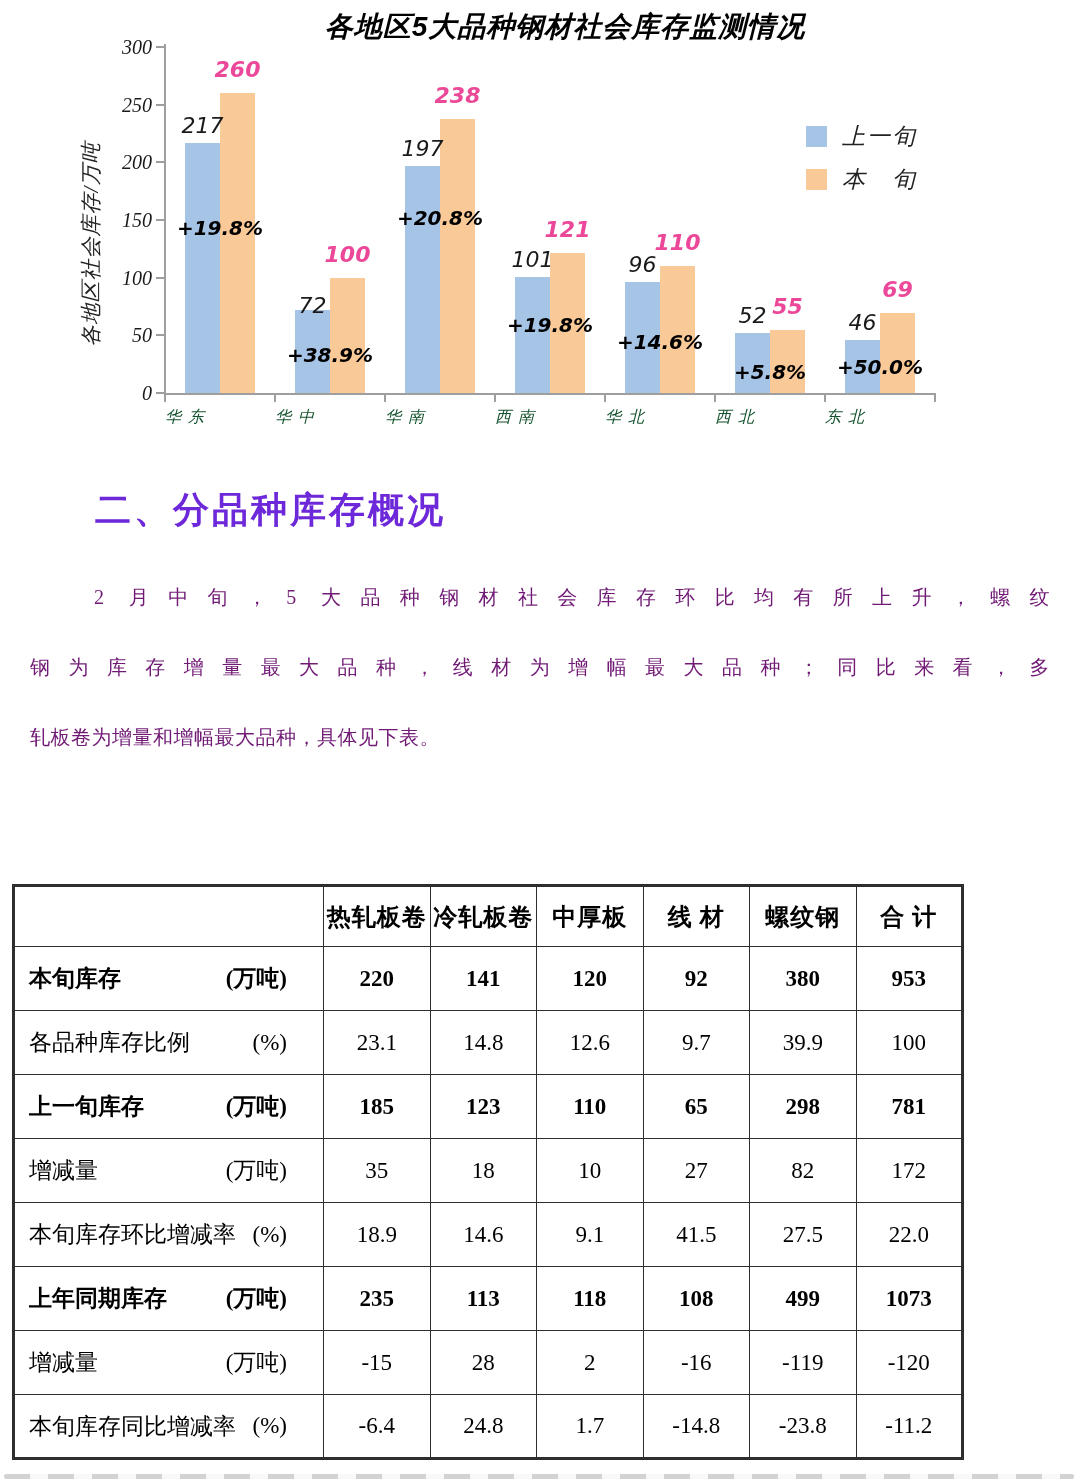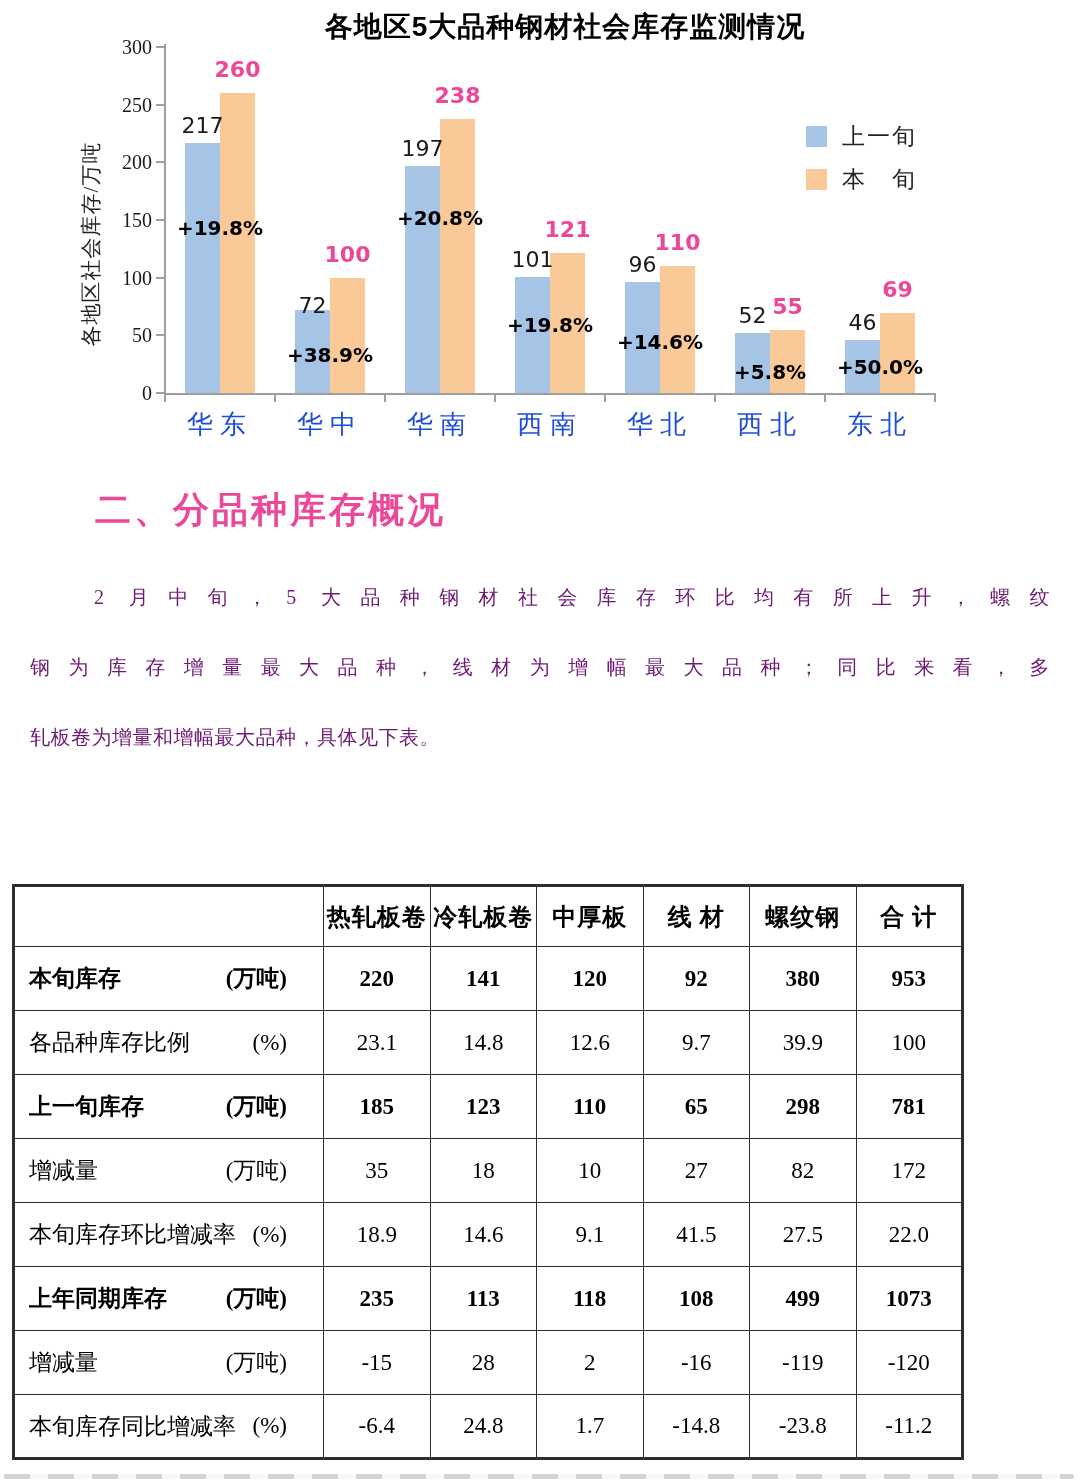--- a/index.html
+++ b/index.html
@@ -3,21 +3,21 @@
 <meta charset="utf-8">
 <style>
   * { margin:0; padding:0; box-sizing:border-box; }
   html,body { background:#ffffff; }
   body {
     width:1080px; height:1483px; position:relative; overflow:hidden;
     font-family:"Liberation Serif", serif; color:#111;
   }
 
   
-  #chart { position:absolute; left:0; top:0; width:956px; height:470px; }
+  #chart { position:absolute; left:0; top:0; width:956px; height:470px;font-style:italic; }
   #chart-title {
     position:absolute; left:180px; top:8px; width:770px; text-align:center;
     font-family:"Liberation Sans", sans-serif; font-weight:bold; font-size:28px; color:#000;
     letter-spacing:1px;
   }
   #y-axis-label {
     position:absolute; left:-24px; top:230px; width:230px; text-align:center;
     transform:rotate(-90deg); transform-origin:center;
     font-size:21px; color:#222; letter-spacing:1px;
   }
@@ -35,32 +35,32 @@
   .bar-label {
     position:absolute; width:120px; text-align:center;
     font-family:"DejaVu Sans", sans-serif; font-size:22px; line-height:28px; color:#1a1a1a;
   }
   .bar-label.curr { font-weight:bold; color:#ec4899; }
   .pct-label {
     position:absolute; width:150px; text-align:center;
     font-family:"DejaVu Sans", sans-serif; font-weight:bold; font-size:20px; line-height:28px; color:#000;
   }
   .cat-label {
-    position:absolute; top:407px; text-align:center;
-    font-size:26px; color:#1d4ed8; letter-spacing:7px;
+    position:absolute; top:407px; 
+    font-size:16px; color:#14532d; letter-spacing:7px;
   }
   #legend { position:absolute; left:806px; top:124px; }
   .legend-item { display:flex; align-items:center; height:24px; margin-bottom:19px; }
   .legend-swatch { width:21px; height:21px; margin-right:15px; flex:none; }
   .legend-label { font-size:23px; color:#222; letter-spacing:2px; white-space:pre; }
 
   
   #section-heading {
     position:absolute; left:95px; top:486px;
-    font-size:36px; font-weight:bold; color:#ec4899; letter-spacing:3px;font-family:Liberation Mono, monospace;
+    font-size:36px; font-weight:bold; color:#6d28d9; letter-spacing:3px;font-family:Liberation Mono, monospace;
   }
   #paragraph { position:absolute; left:30px; top:562px; width:1020px; }
   .para-line {
     font-size:20px; line-height:70px; color:#701a75;
     text-align:justify; text-align-last:justify; letter-spacing:0.5px;
   }
   .para-line.first { text-indent:64px; }
   .para-line.last { text-align-last:left; }
 
   

